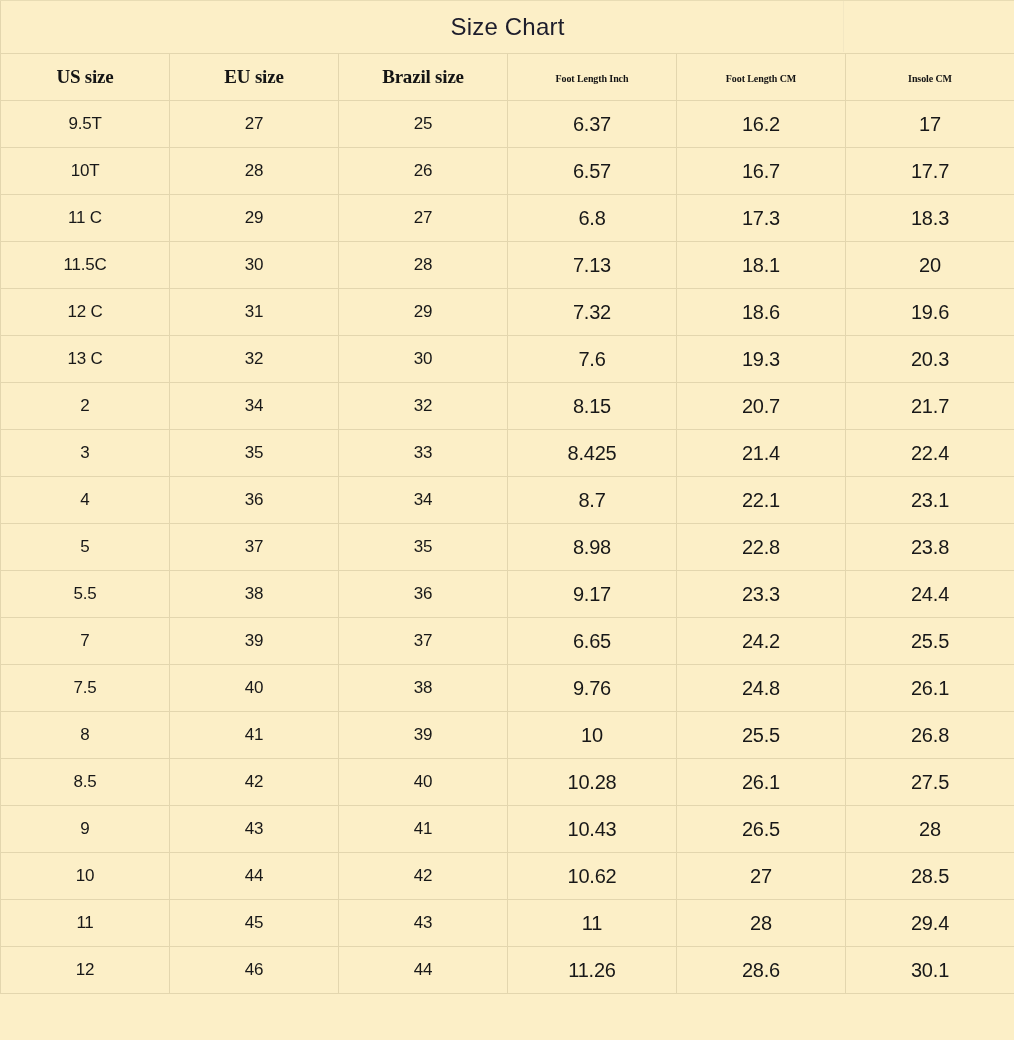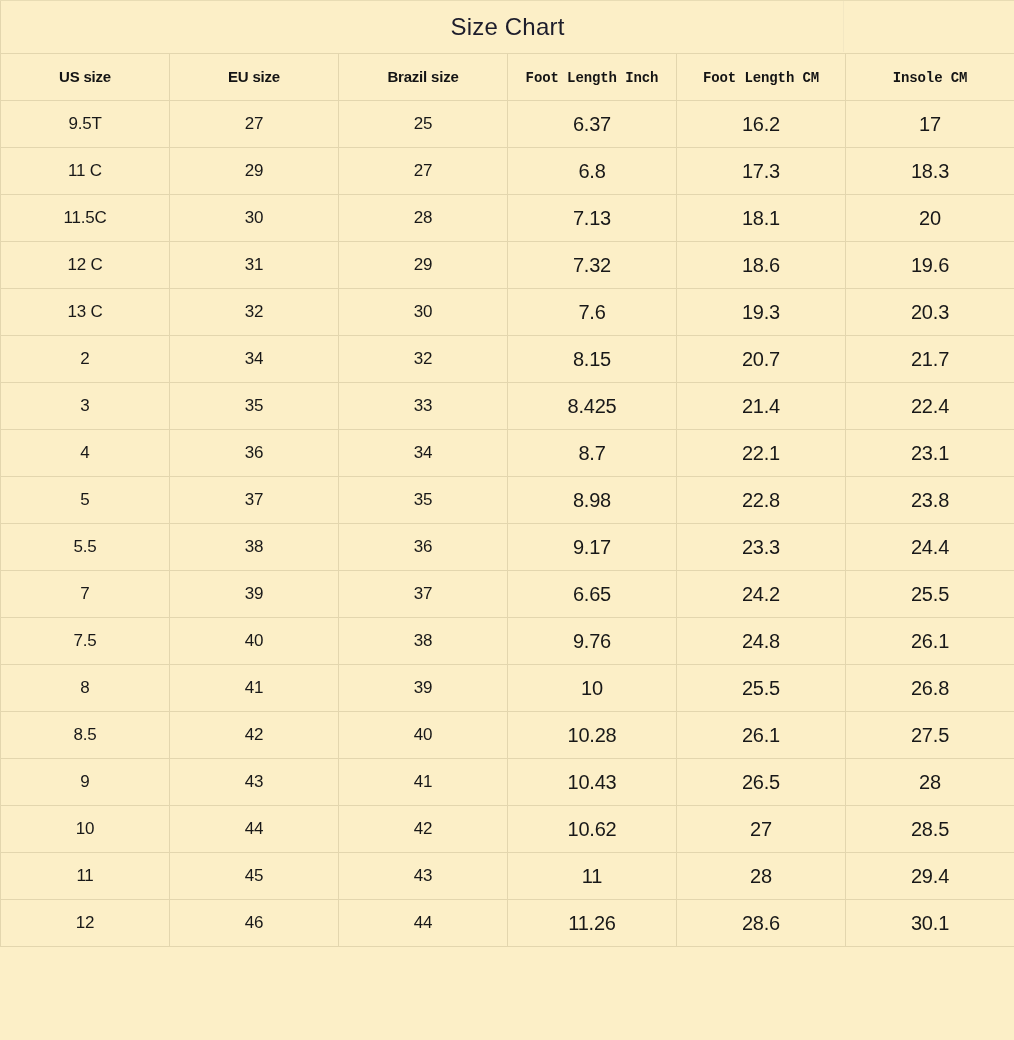--- a/index.html
+++ b/index.html
@@ -82,30 +82,30 @@
     background: #f3e7c2;
     pointer-events: none;
   }
 
   
   .head-row th {
     height: 46px;
   }
 
   .head-major {
-    font-family: Liberation Sans, sans-serif;
-    font-size: 15px;
+    font-family: Liberation Serif, serif;
+    font-size: 19px;
     font-weight: 700;
     color: #141414;
     letter-spacing: -0.2px;
   }
 
   .head-minor {
-    font-family: Liberation Mono, monospace;
-    font-size: 14px;
+    font-family: Liberation Serif, serif;
+    font-size: 10px;
     font-weight: 700;
     color: #141414;
     letter-spacing: -0.1px;
   }
 
   
   .data-row td {
     height: 46px;
     font-family: "Liberation Sans", sans-serif;
     font-size: 17px;
@@ -154,20 +154,28 @@
     <tbody>
         <tr class="data-row">
           <td>9.5T</td>
           <td>27</td>
           <td>25</td>
           <td class="narrow">6.37</td>
           <td class="narrow">16.2</td>
           <td class="narrow">17</td>
         </tr>
         <tr class="data-row">
+          <td>10T</td>
+          <td>28</td>
+          <td>26</td>
+          <td class="narrow">6.57</td>
+          <td class="narrow">16.7</td>
+          <td class="narrow">17.7</td>
+        </tr>
+        <tr class="data-row">
           <td>11 C</td>
           <td>29</td>
           <td>27</td>
           <td class="narrow">6.8</td>
           <td class="narrow">17.3</td>
           <td class="narrow">18.3</td>
         </tr>
         <tr class="data-row">
           <td>11.5C</td>
           <td>30</td>

